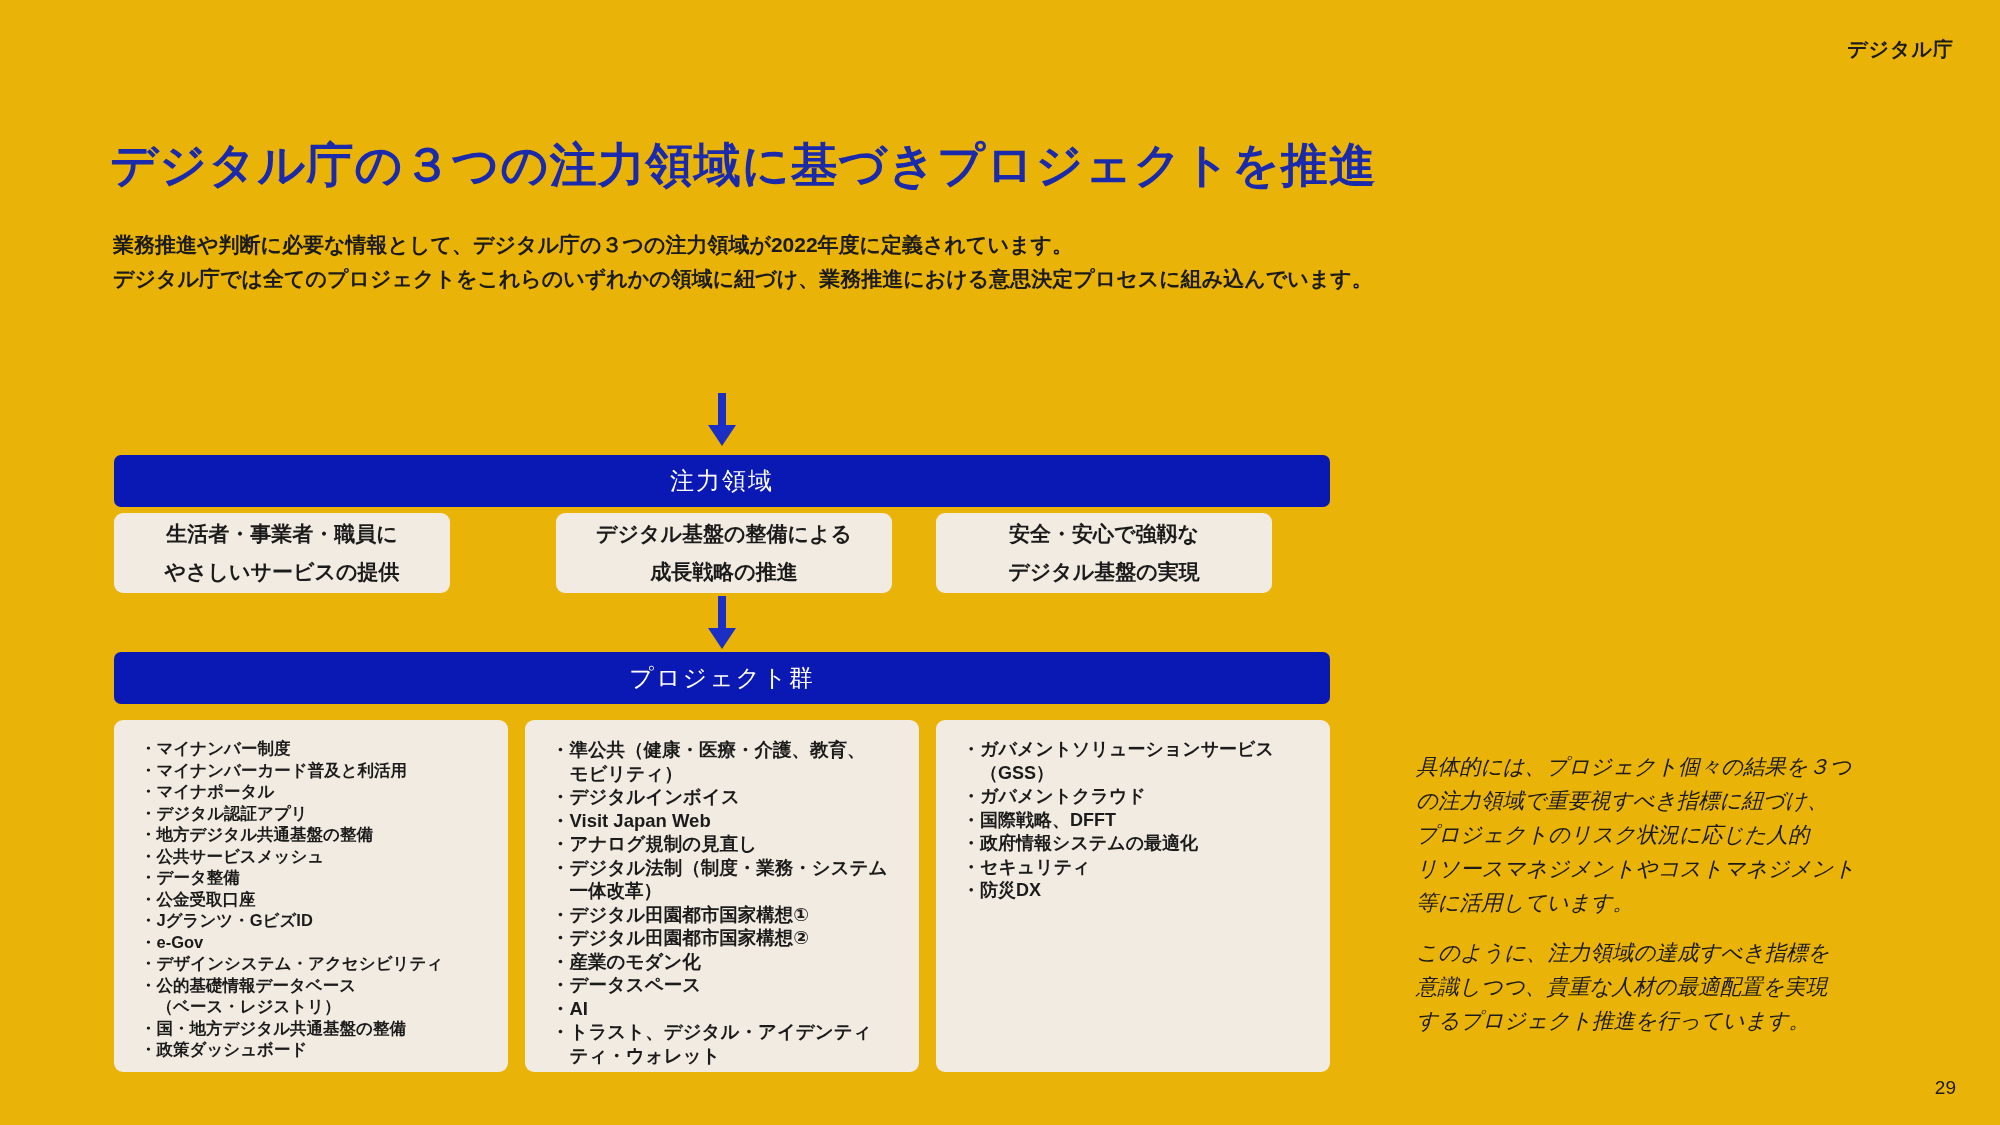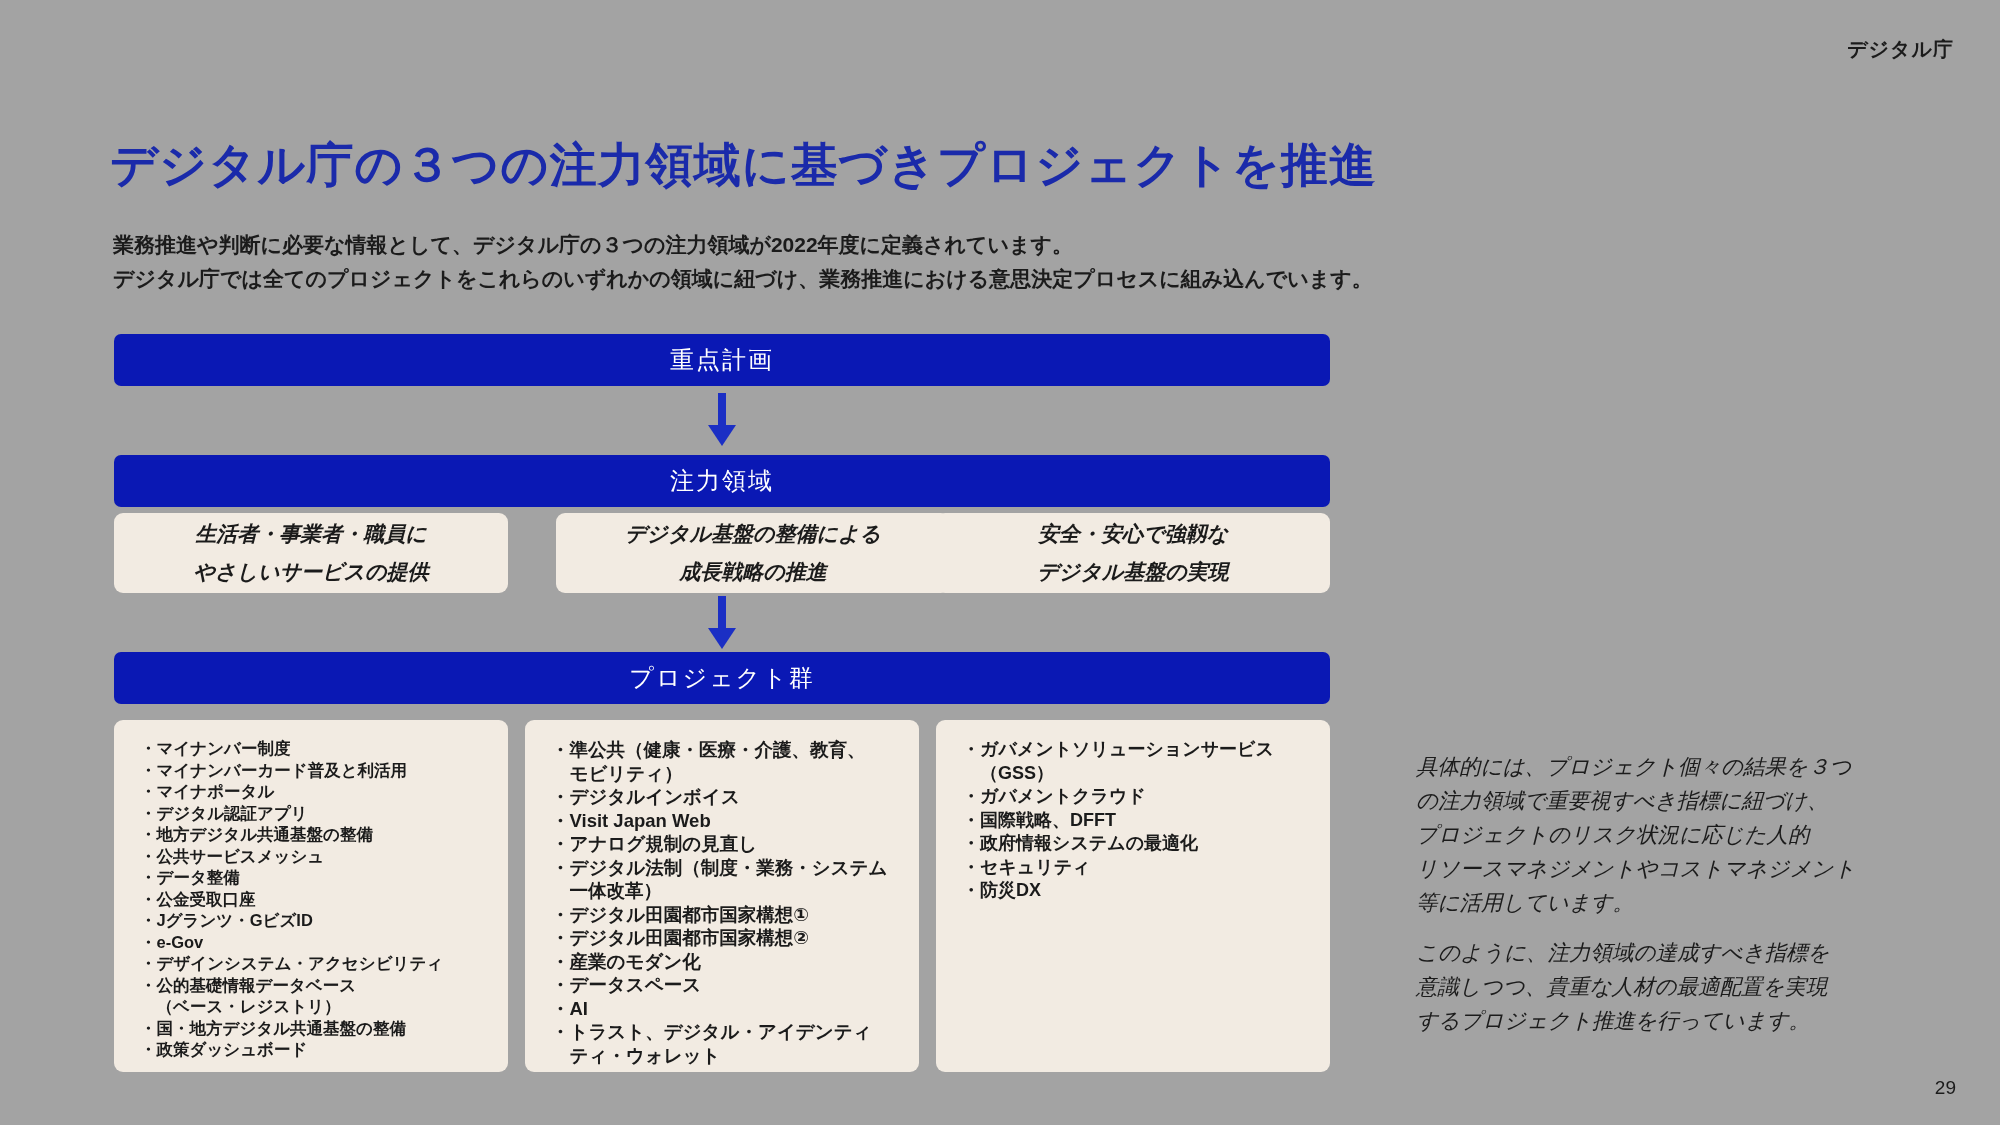--- a/index.html
+++ b/index.html
@@ -1,35 +1,35 @@
 <!DOCTYPE html>
 <html><head>
 <meta charset="utf-8">
 <style>
   html,body{margin:0;padding:0;background:#ffffff;}
   .slide{
-    position:relative;width:2000px;height:1125px;background:#a3a3a3;overflow:hidden;
+    position:relative;width:2000px;height:1125px;background:#eab308;overflow:hidden;
     font-family:"Liberation Sans","DejaVu Sans",sans-serif;color:#1b1b1b;
   }
   .logo{position:absolute;top:36px;right:46px;font-size:20px;font-weight:bold;letter-spacing:1px;}
   .section-header{position:absolute;left:113px;top:64px;font-size:25px;font-weight:bold;letter-spacing:0.5px;}
   .page-title{position:absolute;left:110px;top:134px;font-size:47px;font-weight:bold;color:#1A2AAA;letter-spacing:1px;}
   .intro{position:absolute;left:113px;top:228px;font-size:21px;font-weight:bold;line-height:34px;white-space:pre-line;}
   .bar{
     position:absolute;left:114px;width:1216px;height:52px;background:#0A18B4;border-radius:7px;
     color:#ffffff;display:flex;align-items:center;justify-content:center;
     font-size:24px;letter-spacing:2px;
   }
   #bar1{top:334px;} #bar2{top:455px;} #bar3{top:652px;}
   .arrow{position:absolute;left:706px;width:32px;height:54px;}
   #arrow1{top:393px;} #arrow2{top:596px;}
   .focus{
-    position:absolute;top:513px;height:80px;width:394px;background:#F2EBE2;border-radius:9px;
+    position:absolute;top:513px;height:80px;width:336px;background:#F2EBE2;border-radius:9px;
     display:flex;align-items:center;justify-content:center;text-align:center;
-    font-size:21px;font-weight:bold;line-height:38px;white-space:pre-line;font-style:italic;
+    font-size:21px;font-weight:bold;line-height:38px;white-space:pre-line;
   }
   #focus1{left:114px;} #focus2{left:556px;} #focus3{left:936px;}
   .projects{
     position:absolute;top:720px;height:352px;width:394px;background:#F2EBE2;border-radius:9px;
     box-sizing:border-box;padding:18px 16px 12px 26px;font-weight:bold;
   }
   #proj1{left:114px;font-size:16.5px;line-height:21.5px;}
   #proj2{left:525px;font-size:18.5px;line-height:23.5px;}
   #proj3{left:936px;font-size:18px;line-height:23.5px;}
   .list-line{white-space:pre;}
@@ -43,21 +43,20 @@
 <div class="slide">
 
   <div class="logo">デジタル庁</div>
 
 
   <h1 class="page-title" style="margin:0;">デジタル庁の３つの注力領域に基づきプロジェクトを推進</h1>
 
   <div class="intro">業務推進や判断に必要な情報として、デジタル庁の３つの注力領域が2022年度に定義されています。
 デジタル庁では全てのプロジェクトをこれらのいずれかの領域に紐づけ、業務推進における意思決定プロセスに組み込んでいます。</div>
 
-  <div class="bar" id="bar1">重点計画</div>
 
   <div class="arrow" id="arrow1">
     <svg width="32" height="54" viewBox="0 0 32 54">
       <rect x="12" y="0" width="8" height="36" fill="#1B2FC4"></rect>
       <polygon points="2,32 30,32 16,53" fill="#1B2FC4"></polygon>
     </svg>
   </div>
 
   <div class="bar" id="bar2">注力領域</div>
 

